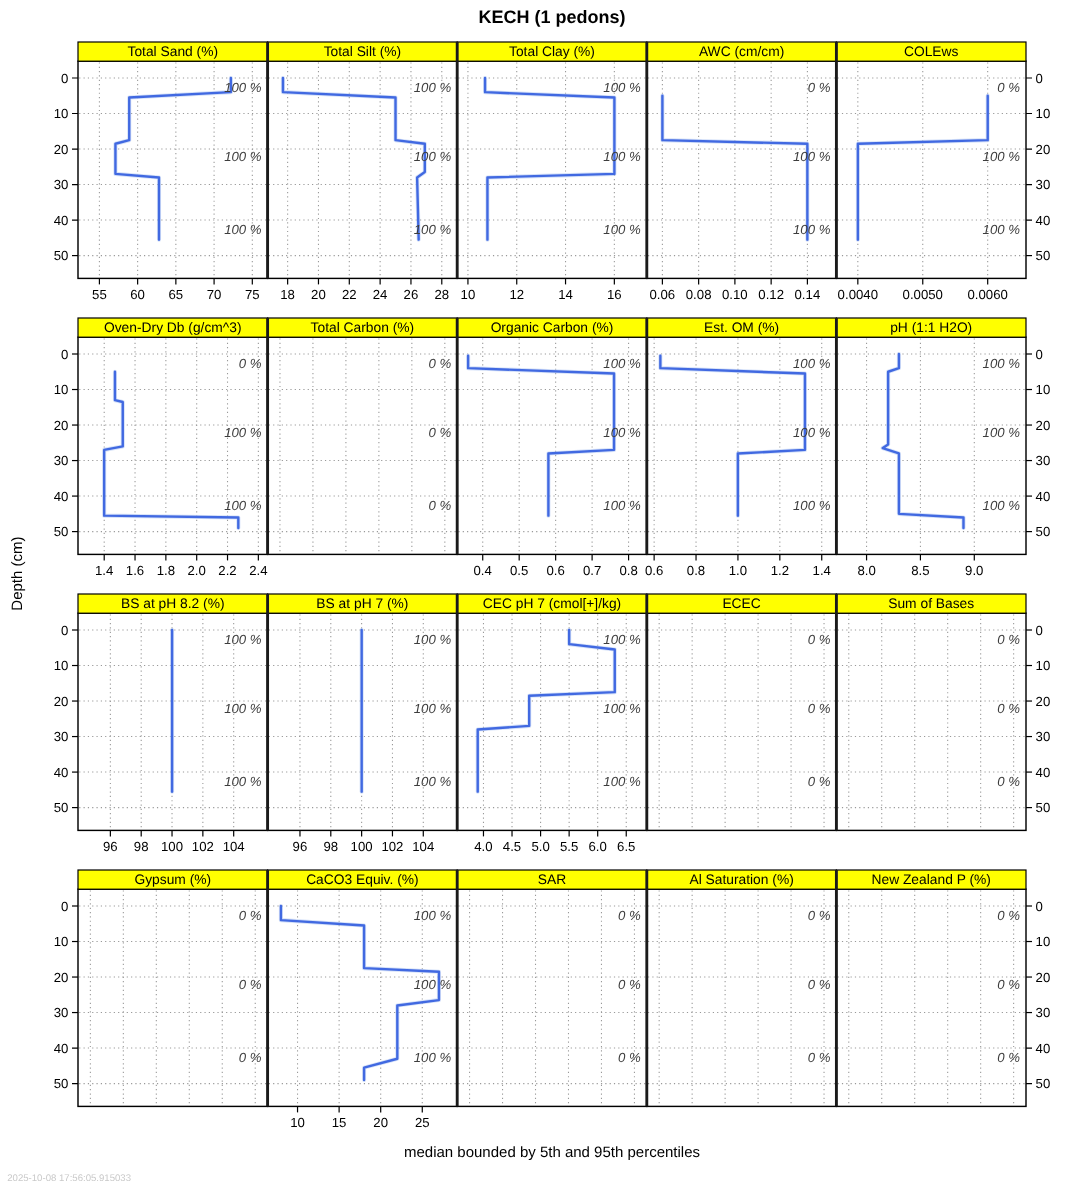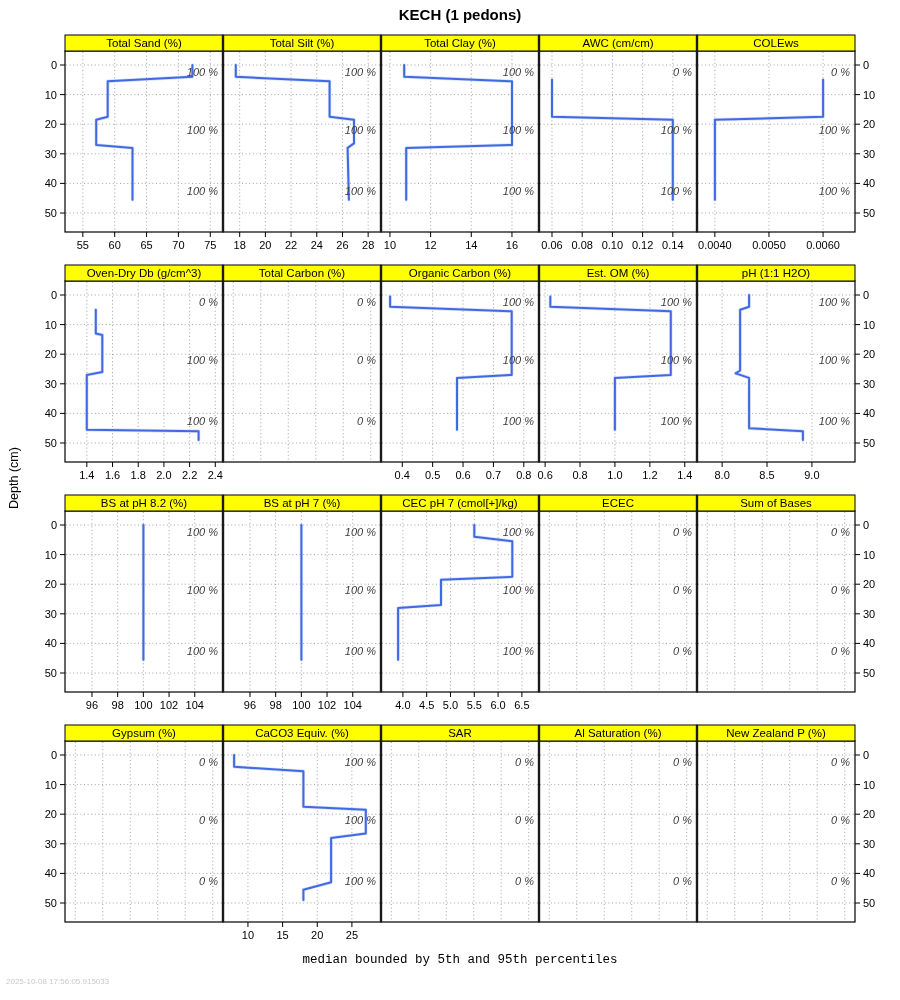--- a/index.html
+++ b/index.html
@@ -1,21 +1,21 @@
 <!DOCTYPE html>
 <html><head>
 <meta charset="utf-8">
 <style>
   html,body{margin:0;padding:0;background:#ffffff;}
   #canvas{position:relative;width:900px;height:1000px;background:#ffffff;
           font-family:"Liberation Sans",sans-serif;overflow:hidden;border-radius:11px;}
   .chart-title{position:absolute;left:65px;width:790px;top:6px;text-align:center;
                font-size:15px;font-weight:bold;color:#000;}
   .chart-caption{position:absolute;left:65px;width:790px;top:953px;text-align:center;
-                 font-size:12.5px;color:#000;font-family:Liberation Mono, monospace;}
+                 font-size:12.5px;color:#000;}
   .y-label{position:absolute;left:14px;top:478px;transform:translate(-50%,-50%) rotate(-90deg);
            font-size:12.5px;color:#000;white-space:nowrap;}
   .watermark{position:absolute;left:6px;top:977px;font-size:8px;color:#c9c9c9;}
   svg text{font-family:"Liberation Sans",sans-serif;font-size:11px;fill:#000;}
   svg text.strip-label{font-size:11.5px;}
   svg text.ann-label{font-style:italic;fill:#3d3d3d;}
 </style>
 </head>
 <body>
 

